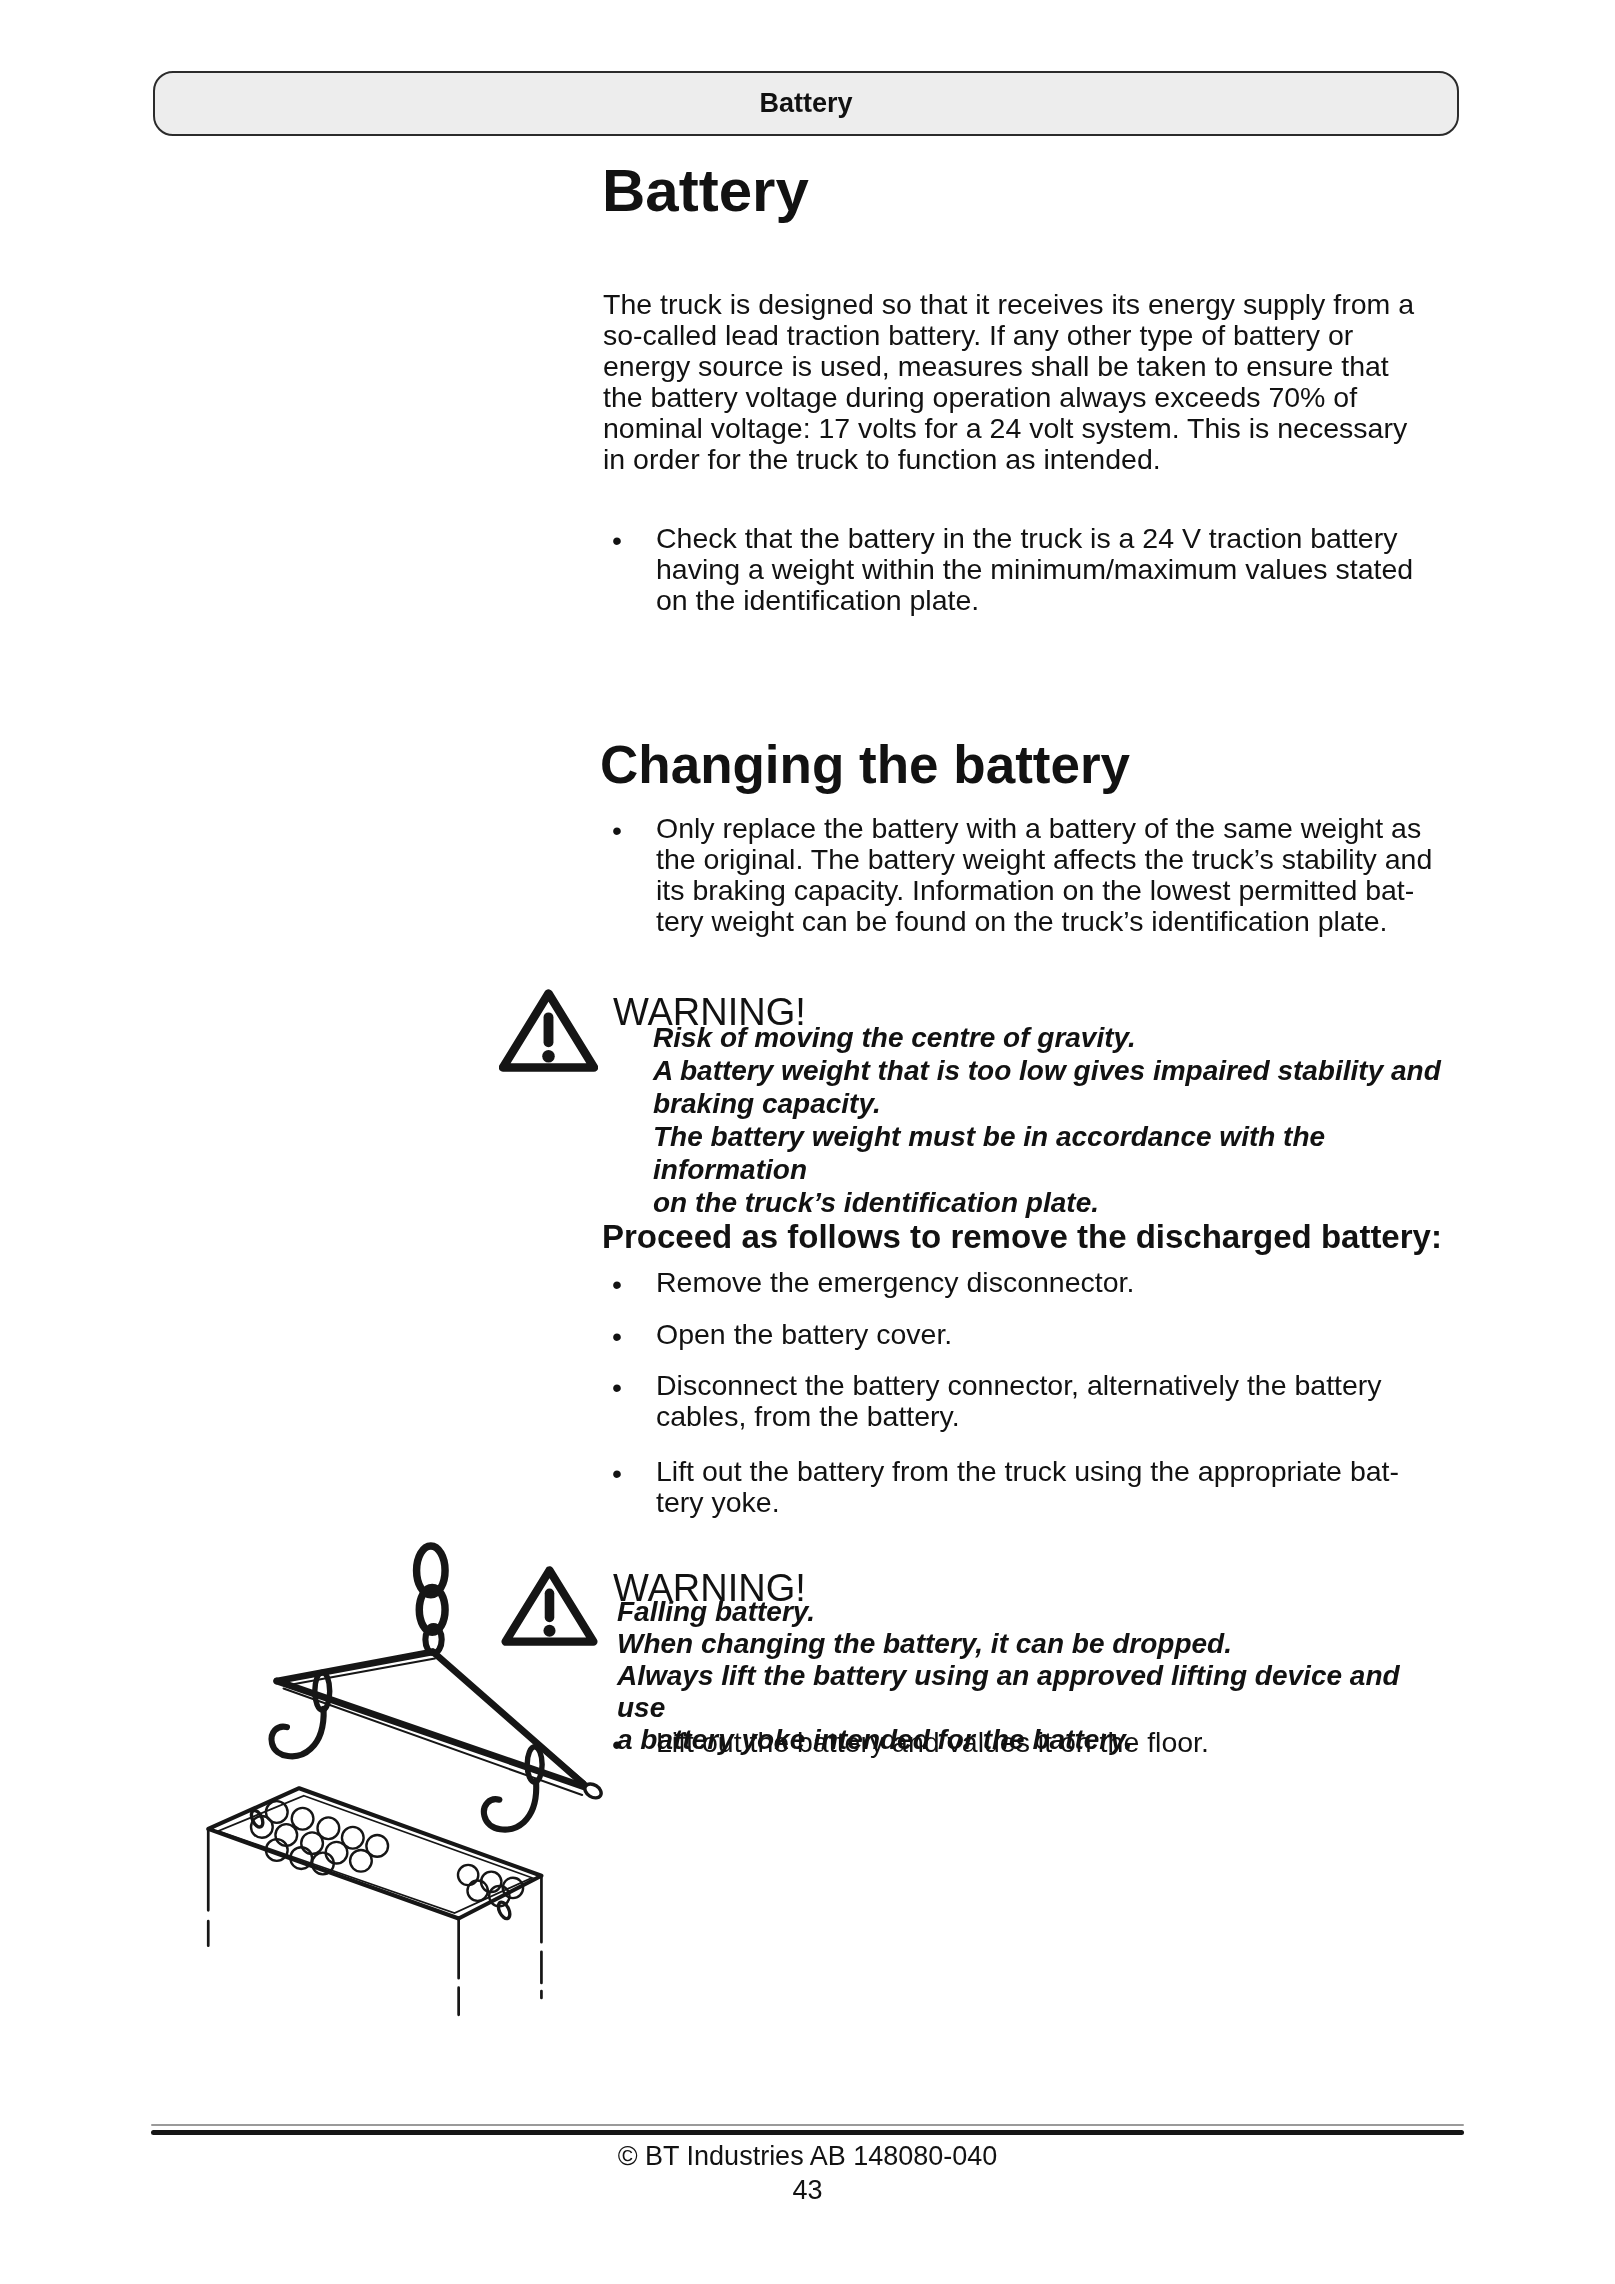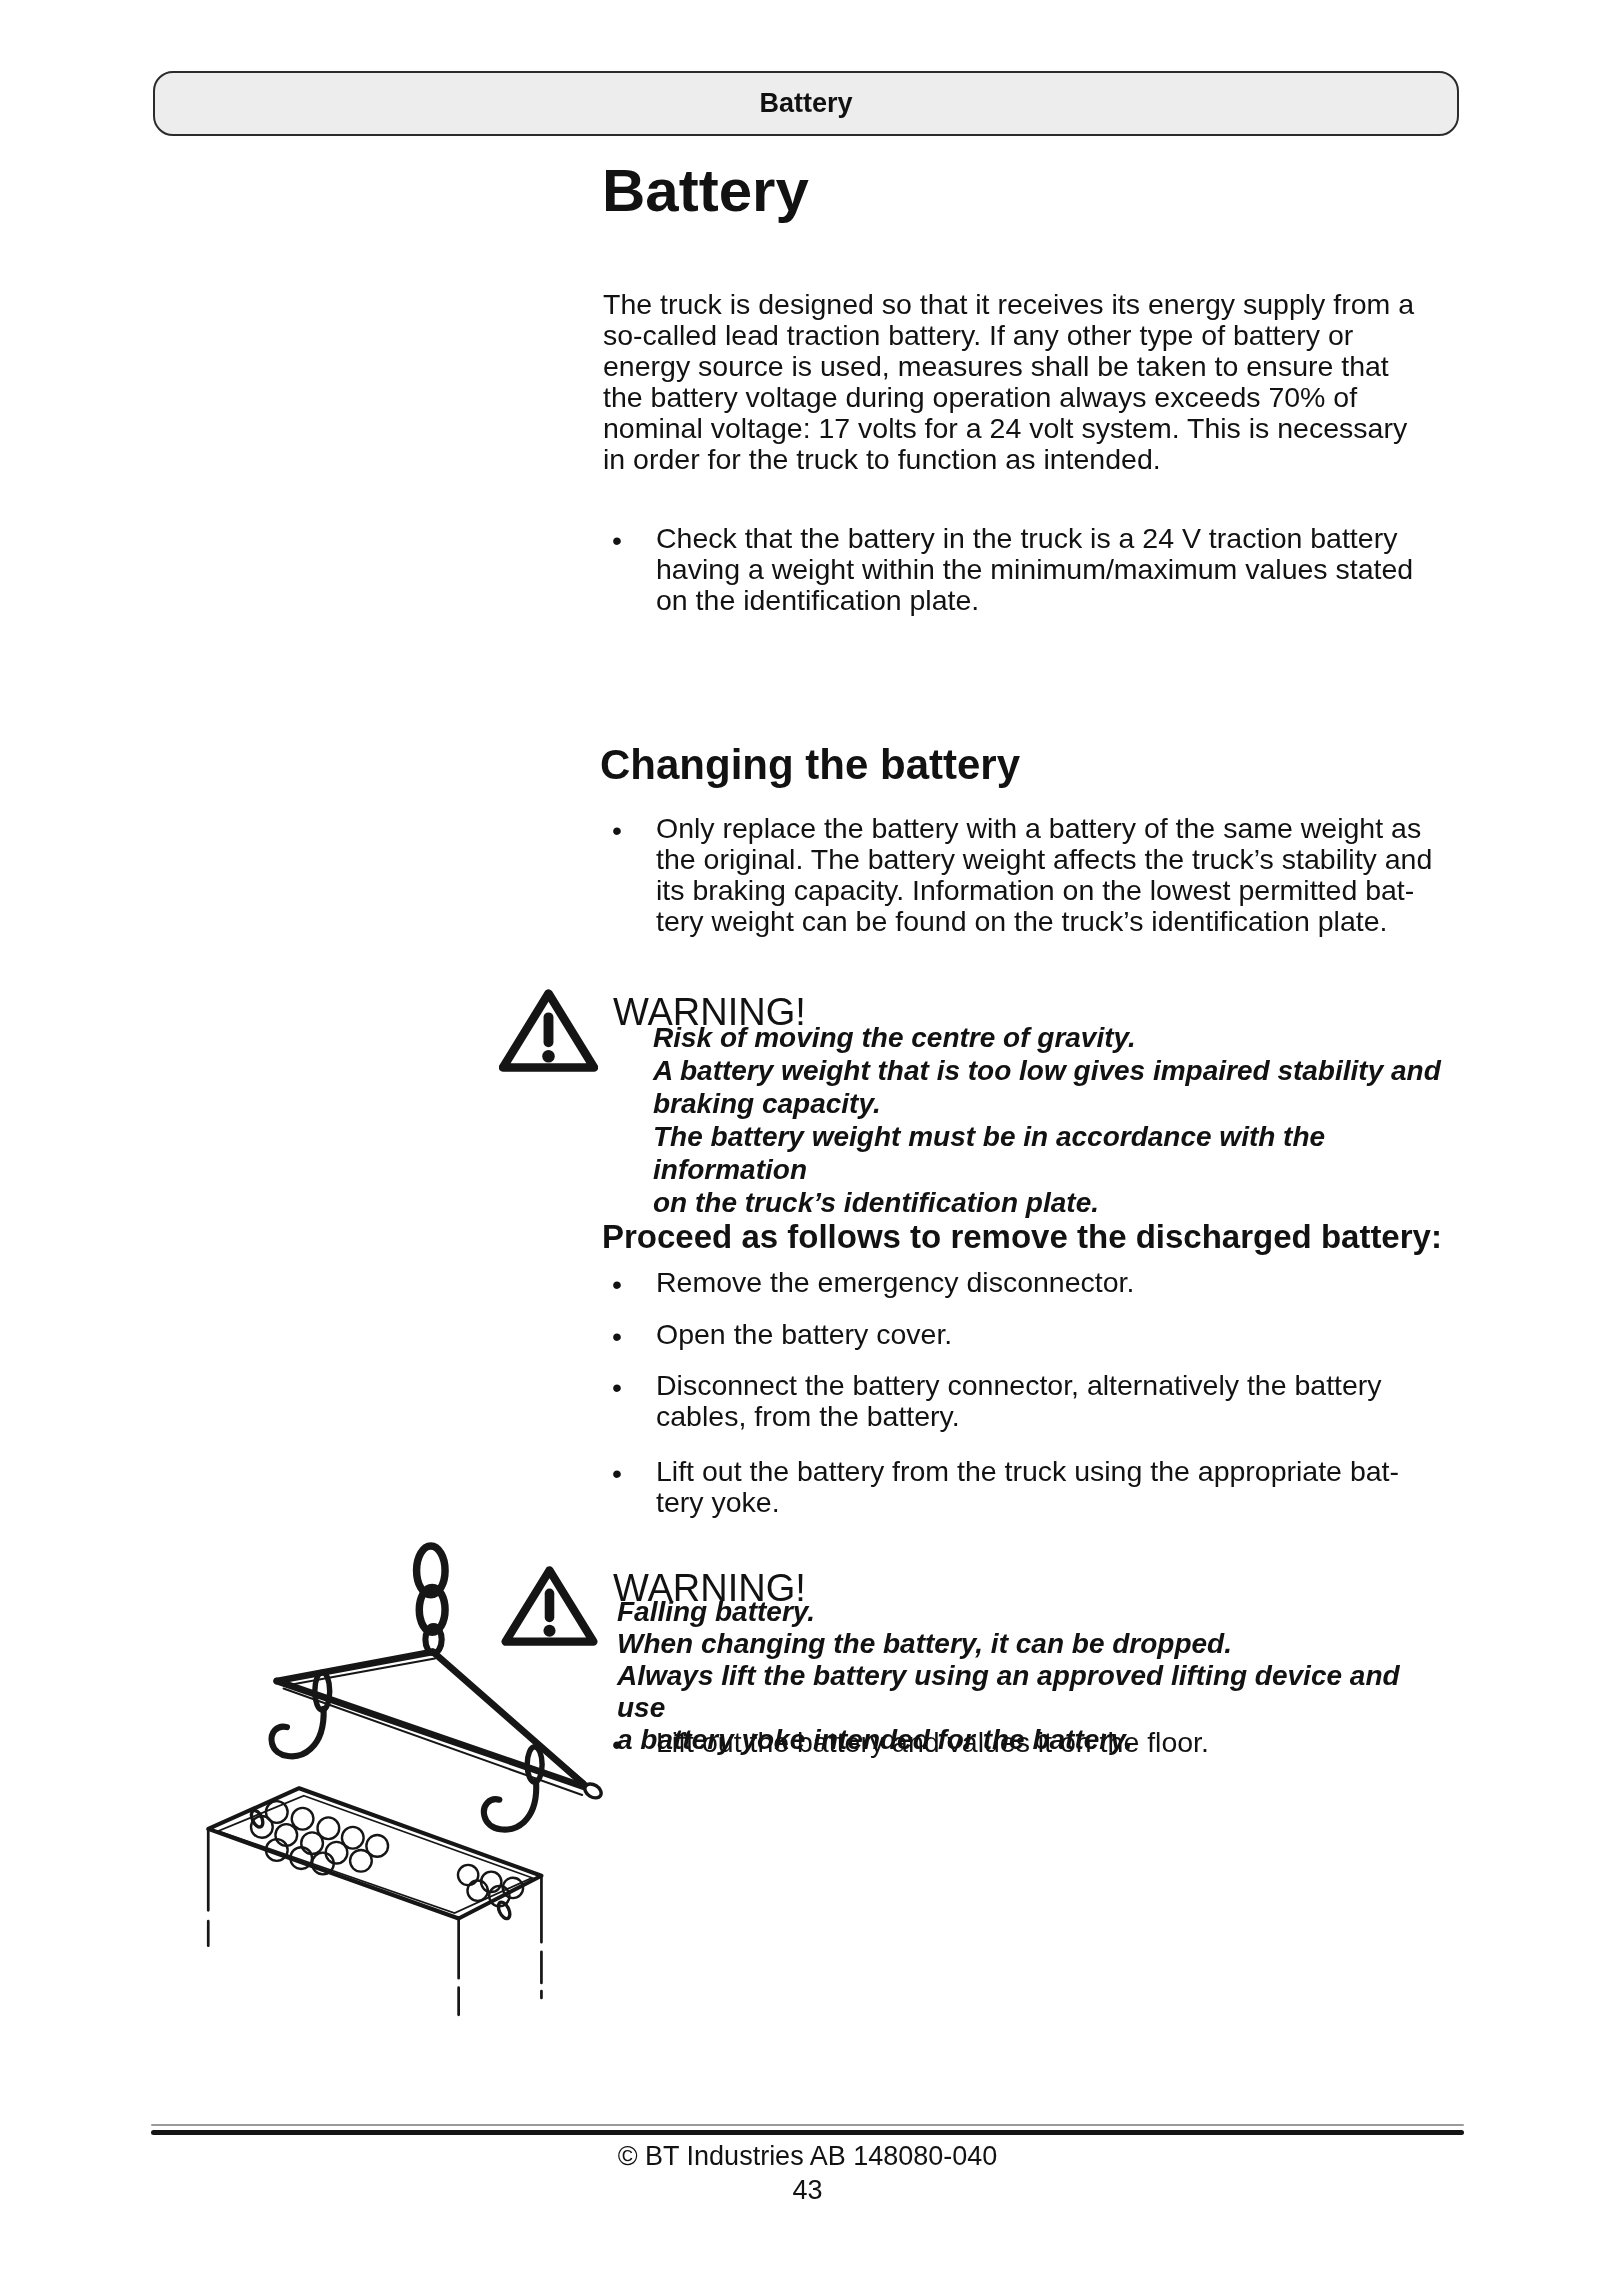--- a/index.html
+++ b/index.html
@@ -14,21 +14,21 @@
     display:flex;align-items:center;justify-content:center;
     font-size:27px;font-weight:bold;color:#111;
   }
   .h1{left:602px;top:160px;font-size:60px;line-height:61px;font-weight:bold;}
   .body-text{font-size:28.5px;line-height:31px;white-space:pre-line;}
   .paragraph{left:603px;top:289px;width:866px;}
   .bullet-item{display:flex;}
   .bullet-marker{width:52px;padding-left:8.1px;box-sizing:border-box;flex:none;font-size:28.5px;line-height:35px;}
   .bullet-body{flex:1;}
   .b-intro{left:604px;top:523px;width:866px;}
-  .h2{left:600px;top:737px;font-size:42px;line-height:56px;font-weight:bold;}
+  .h2{left:600px;top:737px;font-size:53px;line-height:56px;font-weight:bold;}
   .b-change{left:604px;top:813px;width:866px;}
   .warn-icon{width:99px;height:87px;}
   .warn1-icon{left:499px;top:987px;}
   .warn2-icon{left:500px;top:1564px;width:99px;height:84px;}
   .warn-label{font-size:38px;font-weight:normal;}
   .warn1-label{left:613px;top:991px;}
   .warn2-label{left:613px;top:1567px;}
   .warn-text{font-size:28px;font-weight:bold;font-style:italic;white-space:pre-line;}
   .warn1-text{left:653px;top:1021px;width:822px;line-height:33px;}
   .warn2-text{left:617px;top:1596px;width:822px;line-height:32px;}

